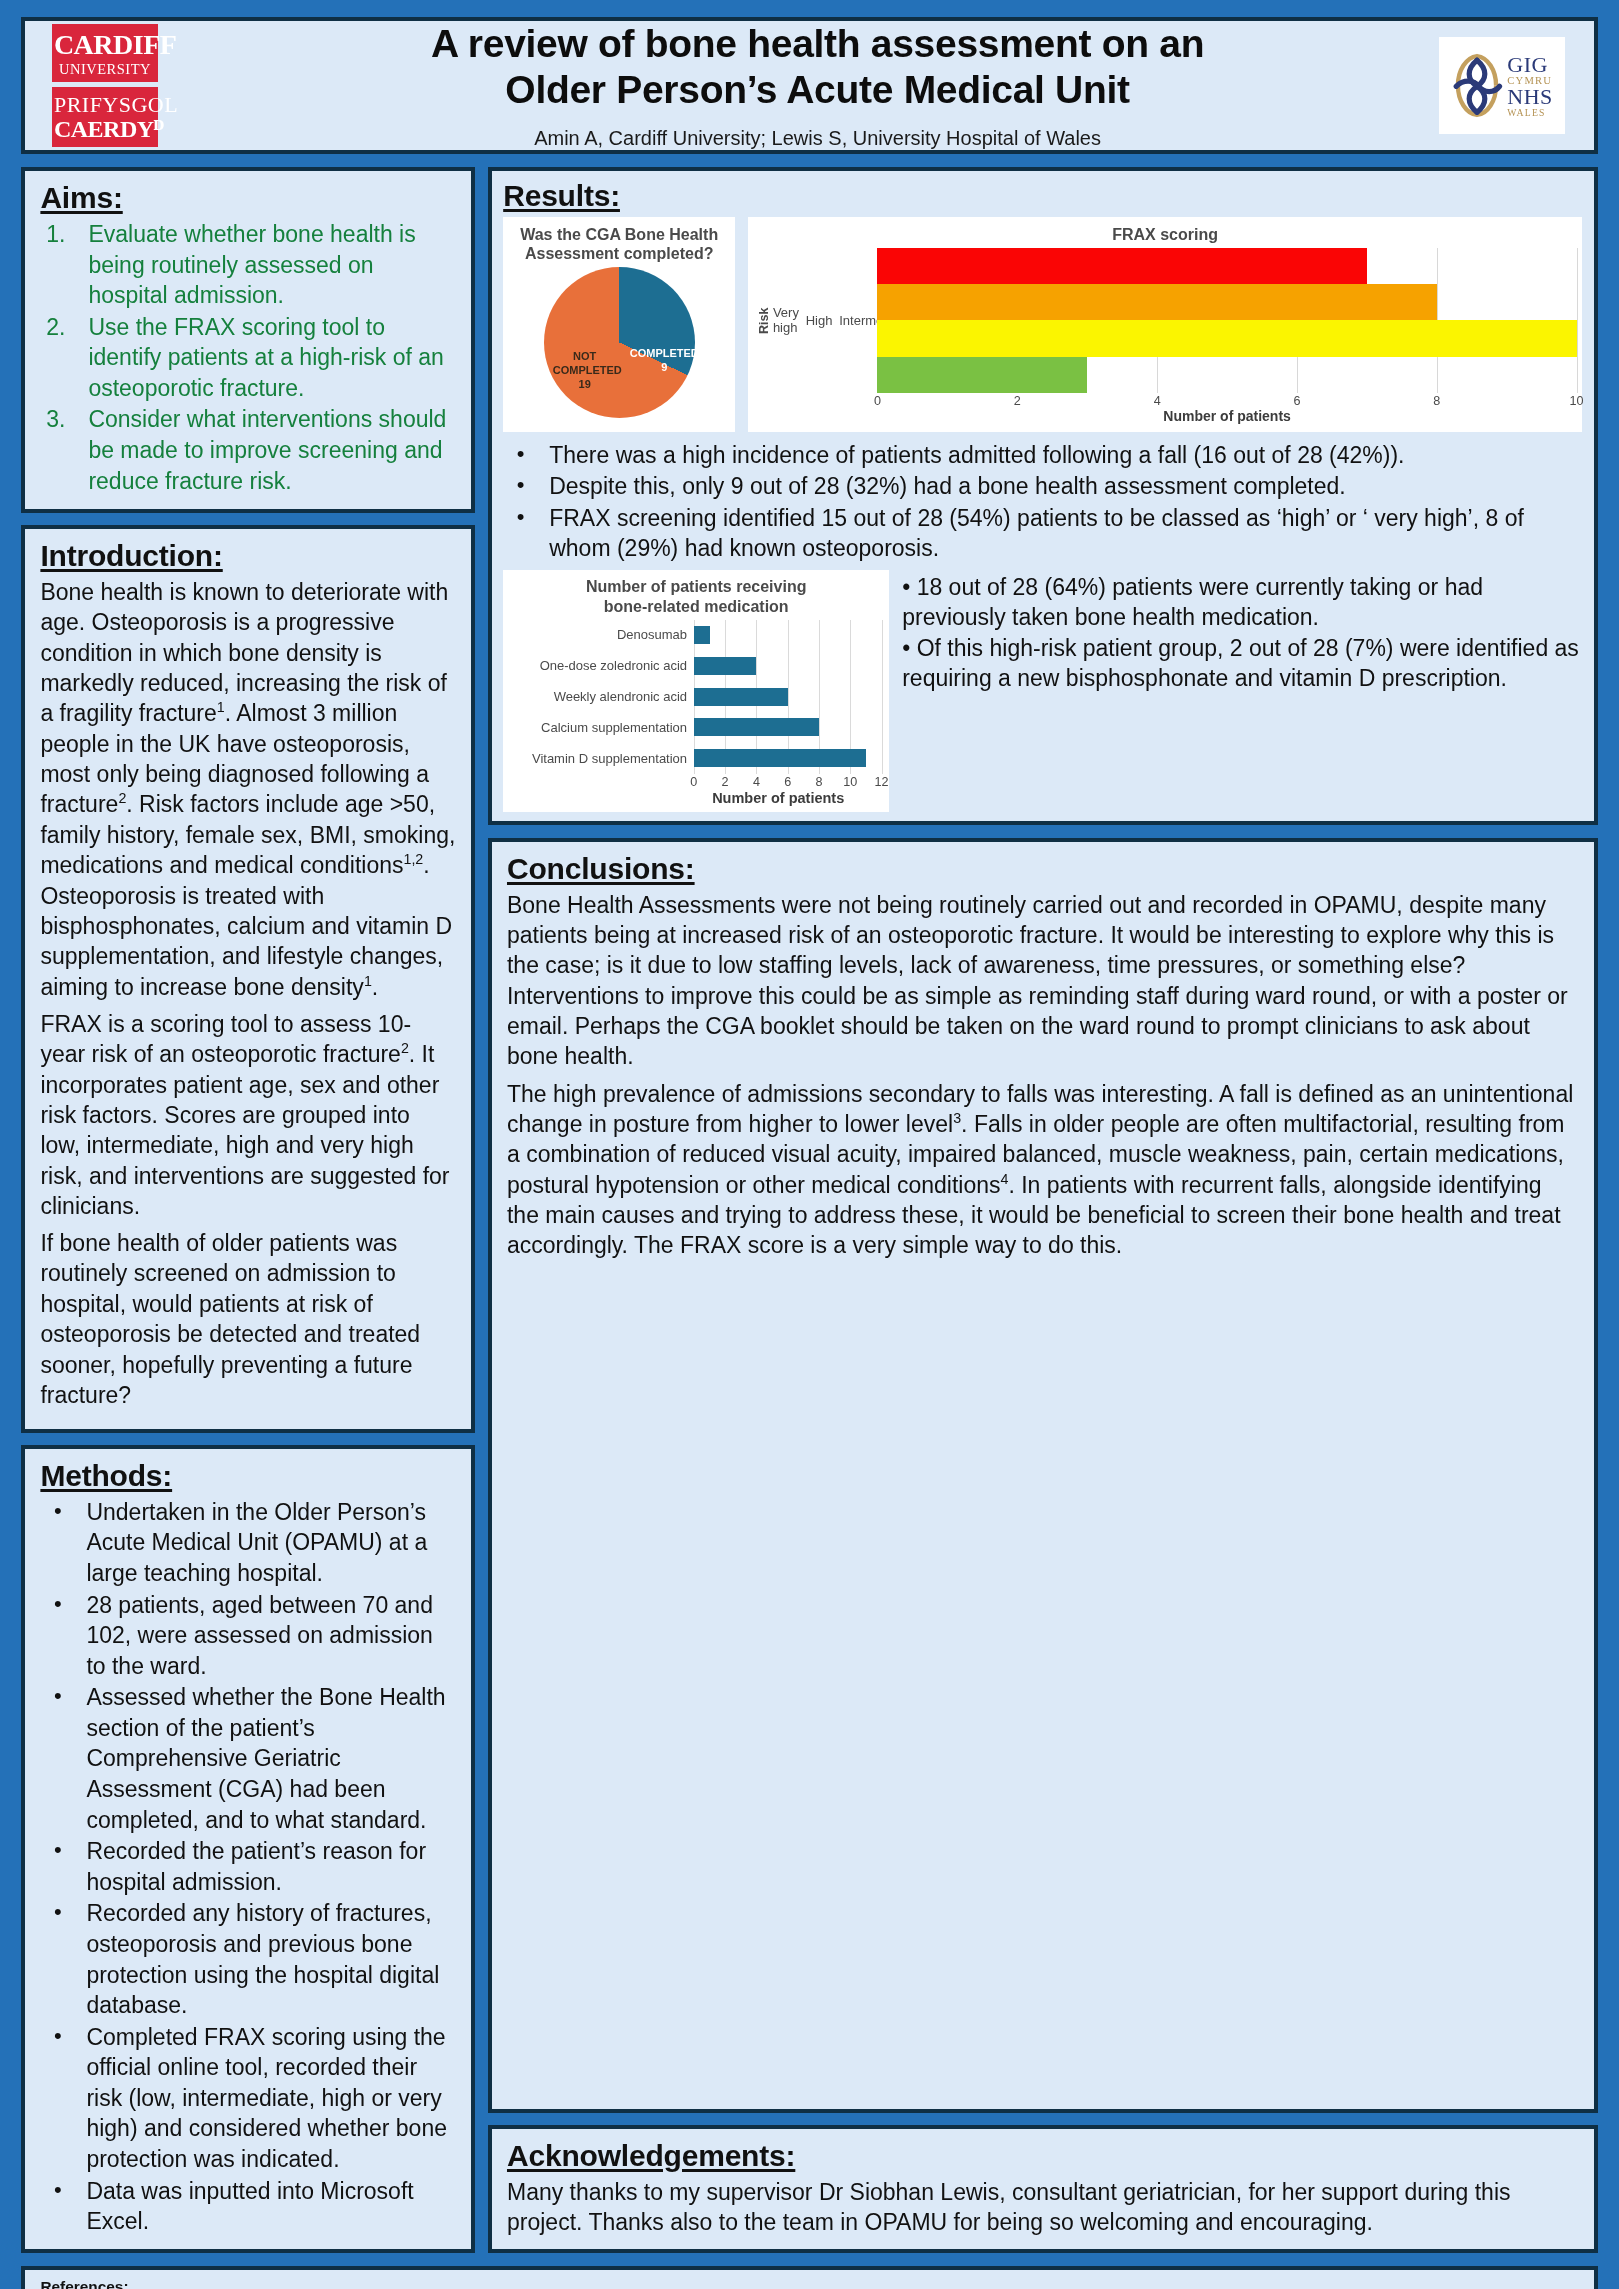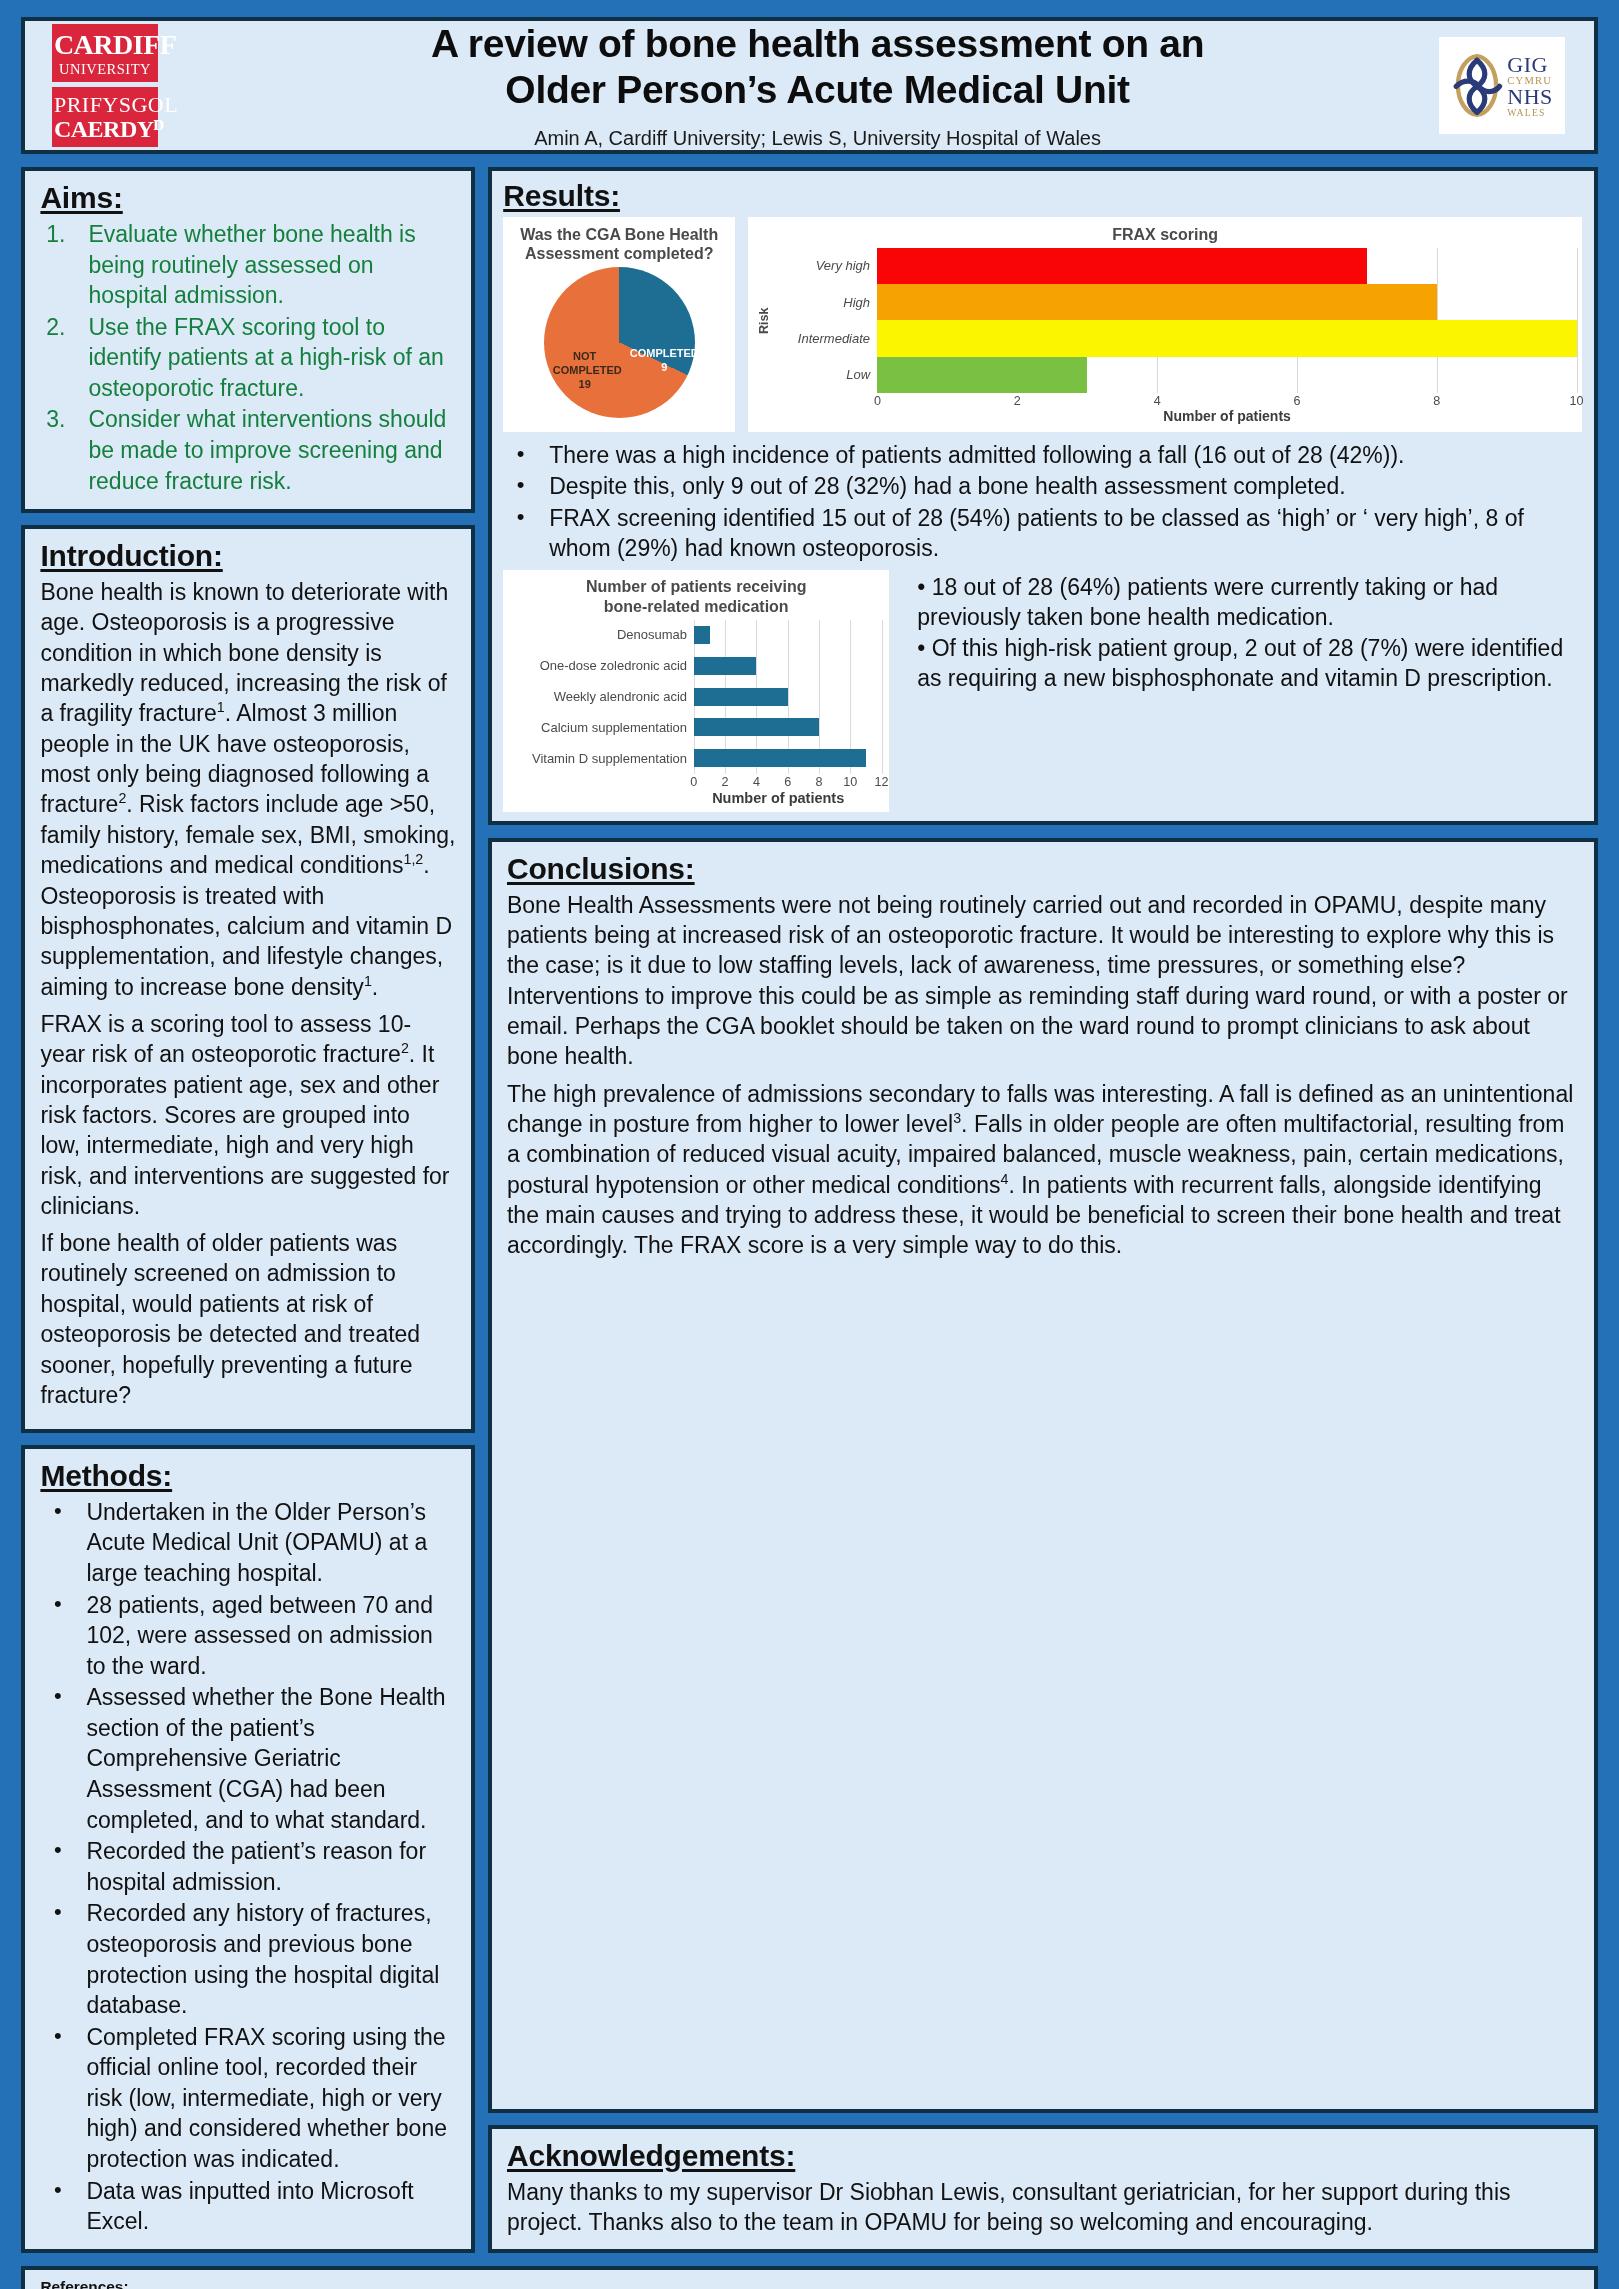--- a/index.html
+++ b/index.html
@@ -123,21 +123,21 @@
   .pie-label.notcompleted { color: #3a2a1a; top: 55%; left: 6%; }
 
   
   .frax-plot { display: flex; height: 145px; margin-top: 1.9px; }
   .frax-ylabel {
     writing-mode: vertical-rl; transform: rotate(180deg);
     font-size: 12.6px; font-weight: bold; color: #4a4a4a;
     display: flex; align-items: center; justify-content: center;
     width: 19.3px;
   }
-  .frax-cats { width: 104px; display: flex; flex-direction: column; font-style: italic; }
+  .frax-cats { width: 104px; display: flex; flex-direction: row; }
   .frax-cats div {
     flex: 1; display: flex; align-items: center; justify-content: flex-end;
     font-size: 13px; color: #4a4a4a; padding-right: 6.8px;
   }
   .frax-bars { flex: 1; position: relative; display: flex; flex-direction: column; }
   .frax-bars .grid {
     position: absolute; top: 0; bottom: 0; width: 1px; background: #d8d8d8;
   }
   .barrow { flex: 1; display: flex; align-items: center; position: relative; z-index: 2;}
   .barrow .bar { height: 100%; }
@@ -145,21 +145,21 @@
     display: flex; margin-left: 124px; position: relative; height: 15.4px;
     font-size: 12.6px; color: #4a4a4a;
   }
   .frax-axis span { position: absolute; transform: translateX(-50%); top: 1px; }
   .frax-xlabel {
     text-align: center; font-size: 14px; font-weight: bold; color: #3c3c3c;
     margin-left: 124px;
   }
 
   
-  .med-block { display: flex; gap: 28px; margin-top: 5.8px; }
+  .med-block { display: flex; gap: 13px; margin-top: 5.8px; }
   .med-card { width: 386px; flex: 0 0 386px; background: #fff; padding: 7.7px 7.7px 5.8px 7.7px; }
   .med-plot { display: flex; height: 154px; margin-top: 3.9px; }
   .med-cats { width: 183px; display: flex; flex-direction: column; }
   .med-cats div {
     flex: 1; display: flex; align-items: center; justify-content: flex-end;
     font-size: 13px; color: #4a4a4a; padding-right: 6.8px;
   }
   .med-bars { flex: 1; position: relative; display: flex; flex-direction: column; }
   .med-bars .grid { position: absolute; top: 0; bottom: 0; width: 1px; background: #dadada; }
   .medrow { flex: 1; display: flex; align-items: center; position: relative; z-index: 2; }

